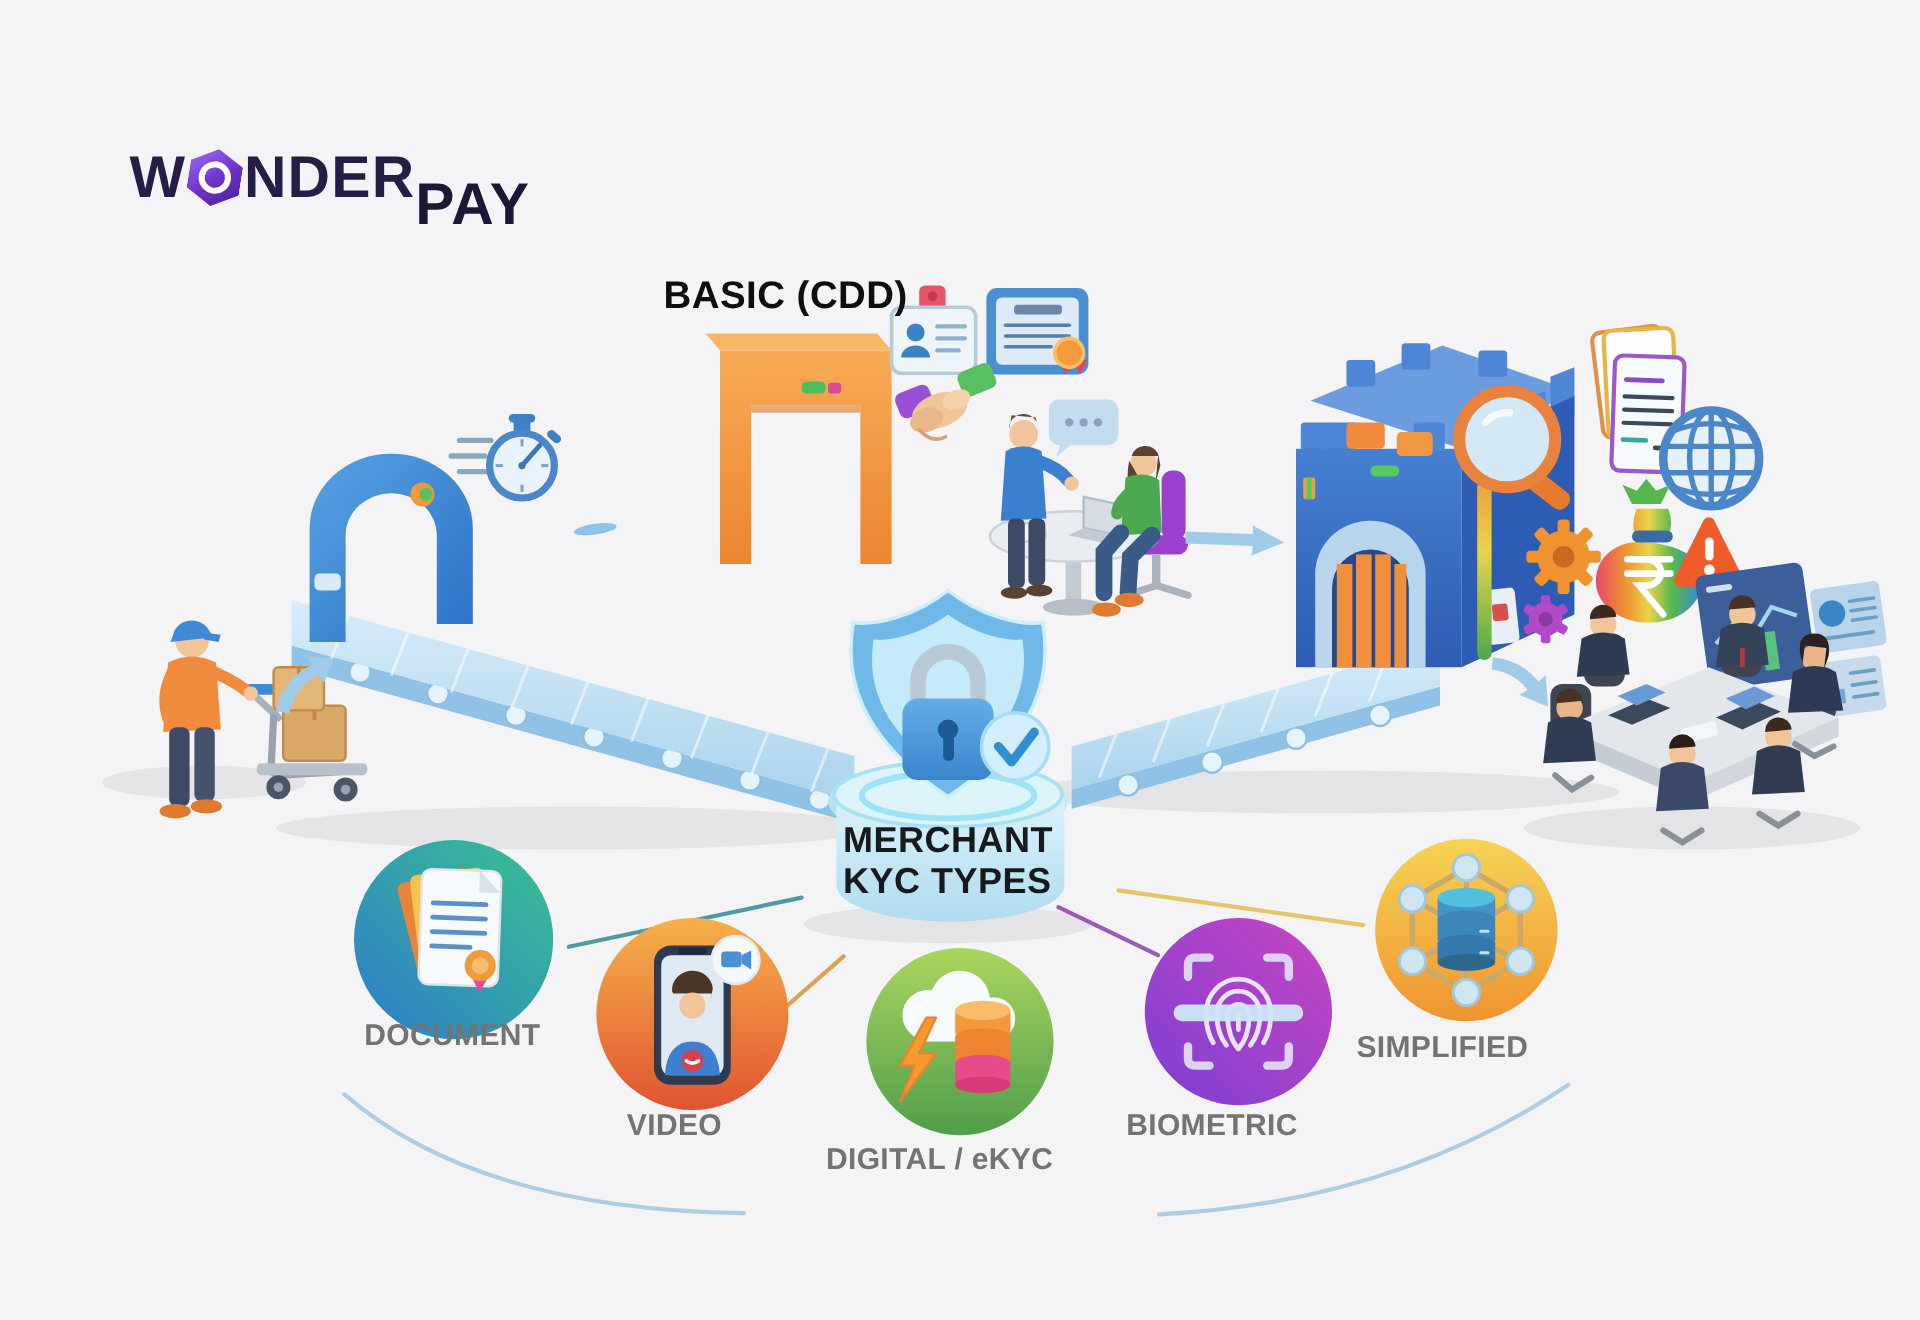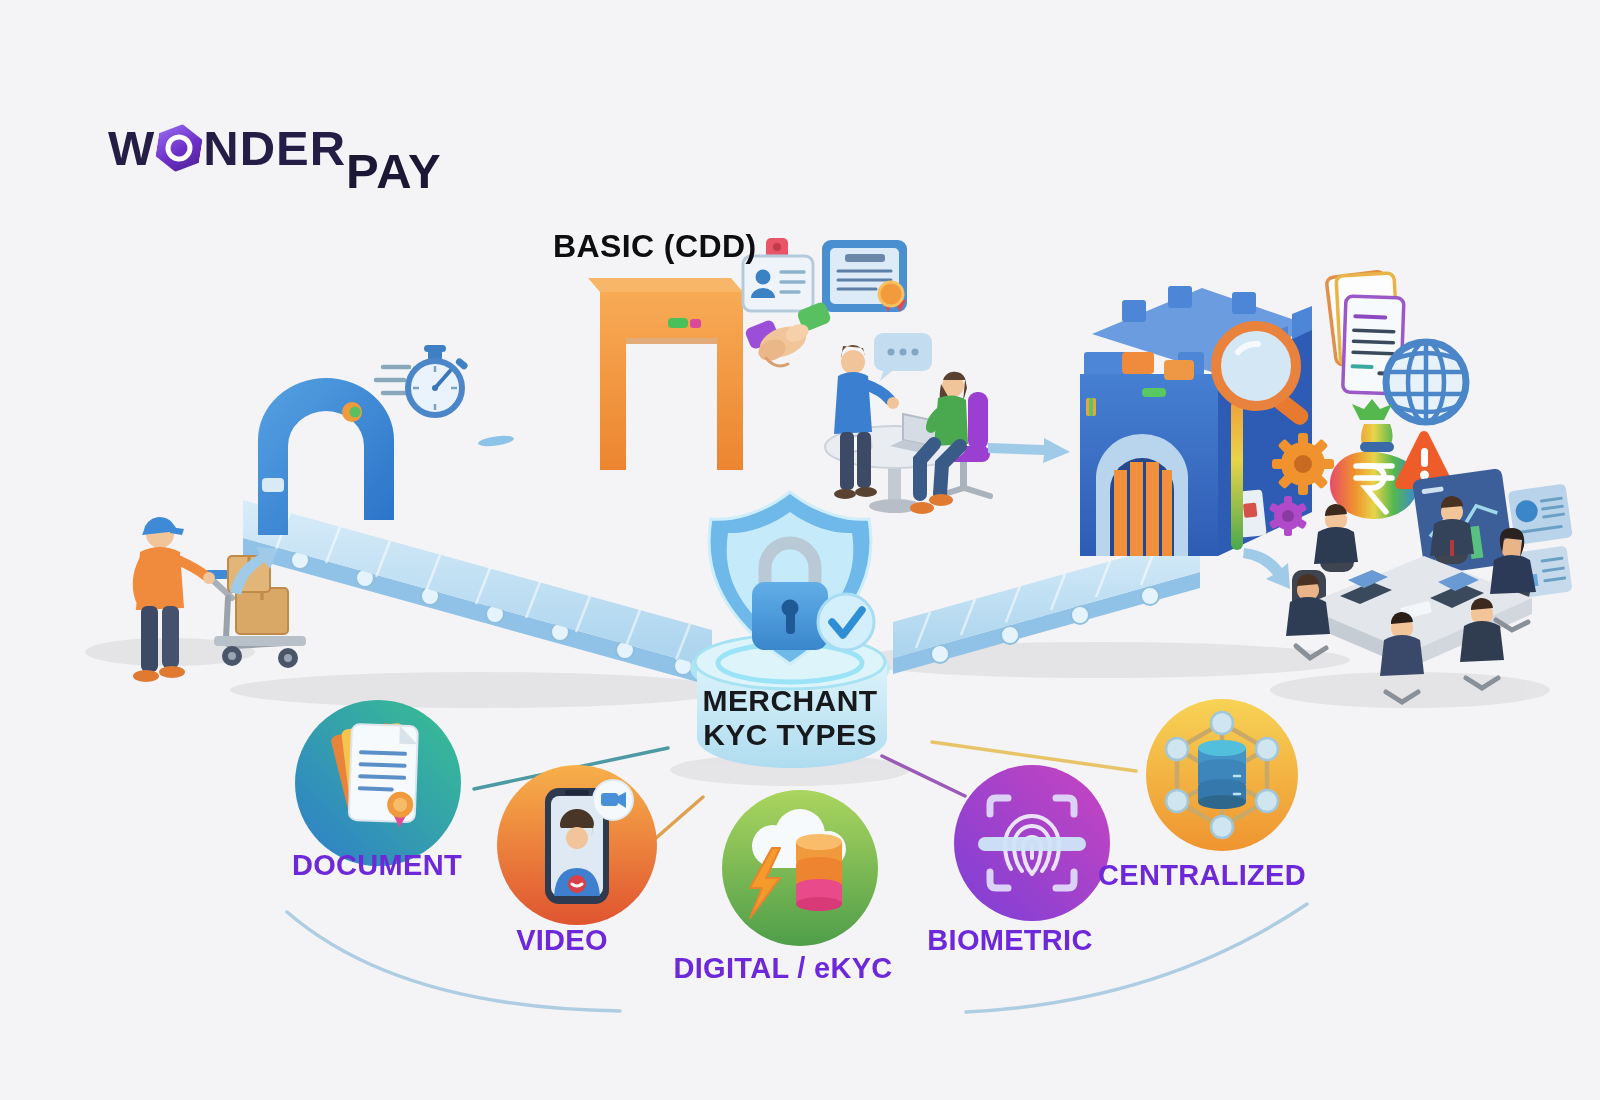--- a/index.html
+++ b/index.html
@@ -15,24 +15,24 @@
   .logo .hex{position:relative;width:44px;height:48px;margin:0 2px;display:inline-block;
         background:linear-gradient(140deg,#9a6bf2 5%,#6d30c8 55%,#4a1f8e 100%);
         clip-path:polygon(50% 0%,100% 26%,100% 74%,50% 100%,0% 74%,0% 26%);
         transform:rotate(9deg);}
   .logo .hex::after{content:"";position:absolute;left:50%;top:50%;width:17px;height:17px;
         transform:translate(-50%,-50%);border:5px solid #ffffff;border-radius:50%;}
 
   
   .stage-label{position:absolute;font-size:32px;font-weight:800;color:#0d0e10;
         letter-spacing:.4px;white-space:nowrap;}
-  .type-label{position:absolute;transform:translateX(-50%);font-size:29px;font-weight:800;
-        color:#6d28d9;letter-spacing:.3px;white-space:nowrap;}
+  .type-label{position:absolute;transform:translateX(-50%);font-size:25px;font-weight:800;
+        color:#737373;letter-spacing:.3px;white-space:nowrap;}
   .center-label{position:absolute;left:790px;top:684px;transform:translateX(-50%);
-        text-align:center;font-size:30px;font-weight:700;color:#17191d;line-height:1.12;
+        font-size:30px;font-weight:700;color:#17191d;line-height:1.12;
         letter-spacing:.4px;}
 </style>
 </head>
 <body>
 
 <div class="page">
 
 <svg width="1600" height="1100" viewBox="0 0 1600 1100">
   <defs>
     <linearGradient id="gradBelt" x1="0" y1="0" x2="0" y2="1">
@@ -668,15 +668,15 @@
 
 <div class="center-label">
   <div>MERCHANT</div>
   <div>KYC TYPES</div>
 </div>
 
 <div class="type-label" style="left:377px;top:849px">DOCUMENT</div>
 <div class="type-label" style="left:562px;top:924px">VIDEO</div>
 <div class="type-label" style="left:783px;top:952px">DIGITAL / eKYC</div>
 <div class="type-label" style="left:1010px;top:924px">BIOMETRIC</div>
-<div class="type-label" style="left:1202px;top:859px">CENTRALIZED</div>
+<div class="type-label" style="left:1202px;top:859px">SIMPLIFIED</div>
 
 </div>
 
 </body></html>

